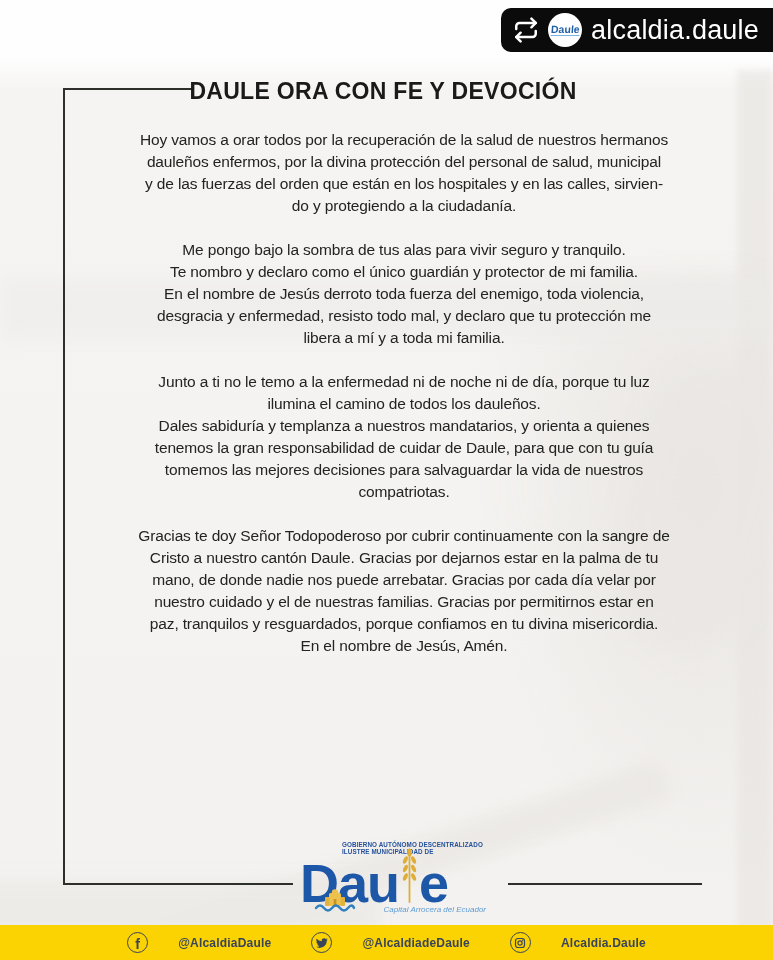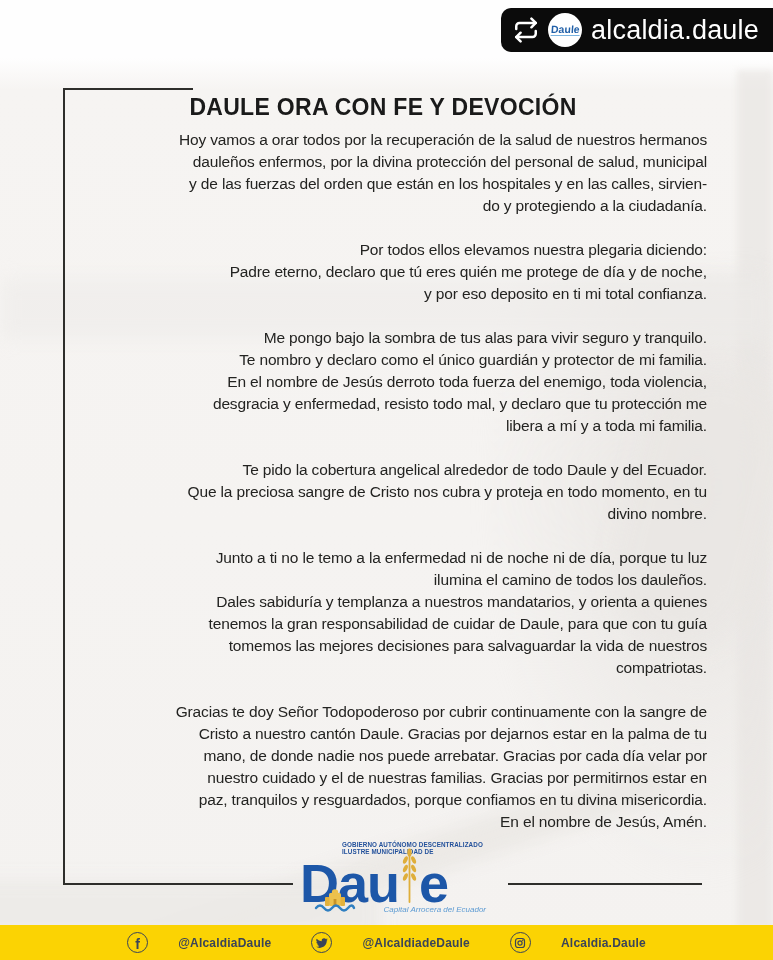--- a/index.html
+++ b/index.html
@@ -34,23 +34,23 @@
   .repost-username { color:#fff; font-size:27px; letter-spacing:.2px; }
 
   
   .frame-line { position:absolute; background:var(--frame-line,#2e2e2b); }
   .frame-left { left:63px; top:88px; width:2px; height:797px; }
   .frame-top { left:63px; top:88px; width:130px; height:2px; }
   .frame-bottom-l { left:63px; top:883px; width:230px; height:2px; }
   .frame-bottom-r { left:508px; top:883px; width:194px; height:2px; }
 
   
-  .card-title { position:absolute; left:63px; top:94px; width:640px; text-align:center;
+  .card-title { position:absolute; left:63px; top:78px; width:640px; text-align:center;
     font-size:23px; font-weight:800; letter-spacing:.3px; color:#1a1a1a; }
-  .prayer { position:absolute; left:67px; top:129px; width:640px; text-align:right;
+  .prayer { position:absolute; left:84px; top:129px; width:640px; text-align:center;
     font-size:15.5px; line-height:22px; letter-spacing:-.15px; color:var(--body-text,#232321); }
   .prayer p { white-space:pre-line; margin:0 0 22px 0; }
   .prayer p:last-child { margin-bottom:0; }
 
   
   .daule-logo { position:absolute; left:296px; top:841px; width:186px; height:78px; }
   .gov-caption { position:absolute; left:46px; top:0; color:#23519b; font-weight:bold;
     font-size:6.3px; line-height:7px; letter-spacing:.1px; white-space:nowrap; }
   .wordmark { position:absolute; left:4px; top:7px; display:flex; align-items:flex-end;
     color:var(--logo-blue,#1d57a8); font-weight:800; font-size:54px; line-height:54px; letter-spacing:-1px; }
@@ -101,31 +101,25 @@
   <div class="frame-line frame-bottom-l"></div>
   <div class="frame-line frame-bottom-r"></div>
 
   <div class="card-title">DAULE ORA CON FE Y DEVOCIÓN</div>
 
   <div class="prayer">
     <p>Hoy vamos a orar todos por la recuperación de la salud de nuestros hermanos
 dauleños enfermos, por la divina protección del personal de salud, municipal
 y de las fuerzas del orden que están en los hospitales y en las calles, sirvien-
 do y protegiendo a la ciudadanía.</p>
-    <p>Por todos ellos elevamos nuestra plegaria diciendo:
-Padre eterno, declaro que tú eres quién me protege de día y de noche,
-y por eso deposito en ti mi total confianza.</p>
     <p>Me pongo bajo la sombra de tus alas para vivir seguro y tranquilo.
 Te nombro y declaro como el único guardián y protector de mi familia.
 En el nombre de Jesús derroto toda fuerza del enemigo, toda violencia,
 desgracia y enfermedad, resisto todo mal, y declaro que tu protección me
 libera a mí y a toda mi familia.</p>
-    <p>Te pido la cobertura angelical alrededor de todo Daule y del Ecuador.
-Que la preciosa sangre de Cristo nos cubra y proteja en todo momento, en tu
-divino nombre.</p>
     <p>Junto a ti no le temo a la enfermedad ni de noche ni de día, porque tu luz
 ilumina el camino de todos los dauleños.
 Dales sabiduría y templanza a nuestros mandatarios, y orienta a quienes
 tenemos la gran responsabilidad de cuidar de Daule, para que con tu guía
 tomemos las mejores decisiones para salvaguardar la vida de nuestros
 compatriotas.</p>
     <p>Gracias te doy Señor Todopoderoso por cubrir continuamente con la sangre de
 Cristo a nuestro cantón Daule. Gracias por dejarnos estar en la palma de tu
 mano, de donde nadie nos puede arrebatar. Gracias por cada día velar por
 nuestro cuidado y el de nuestras familias. Gracias por permitirnos estar en

